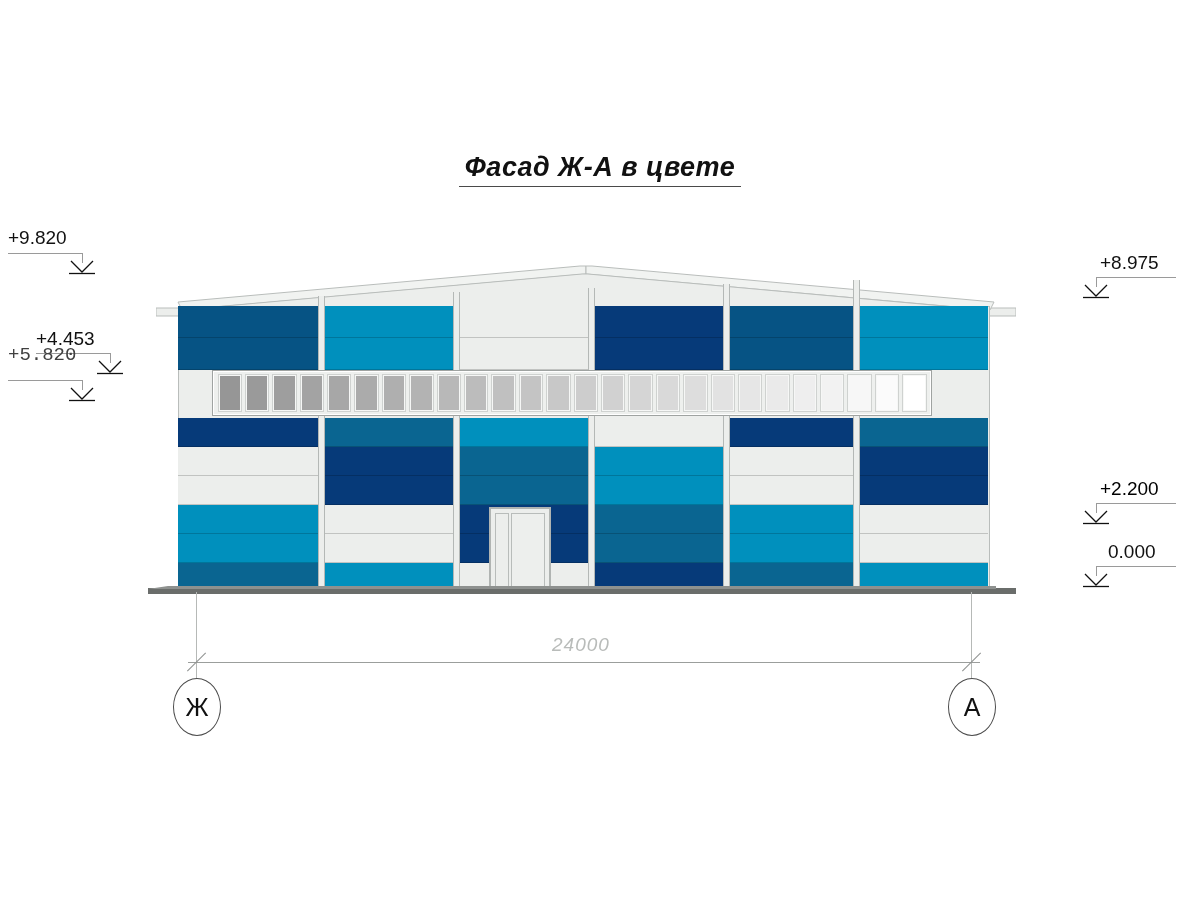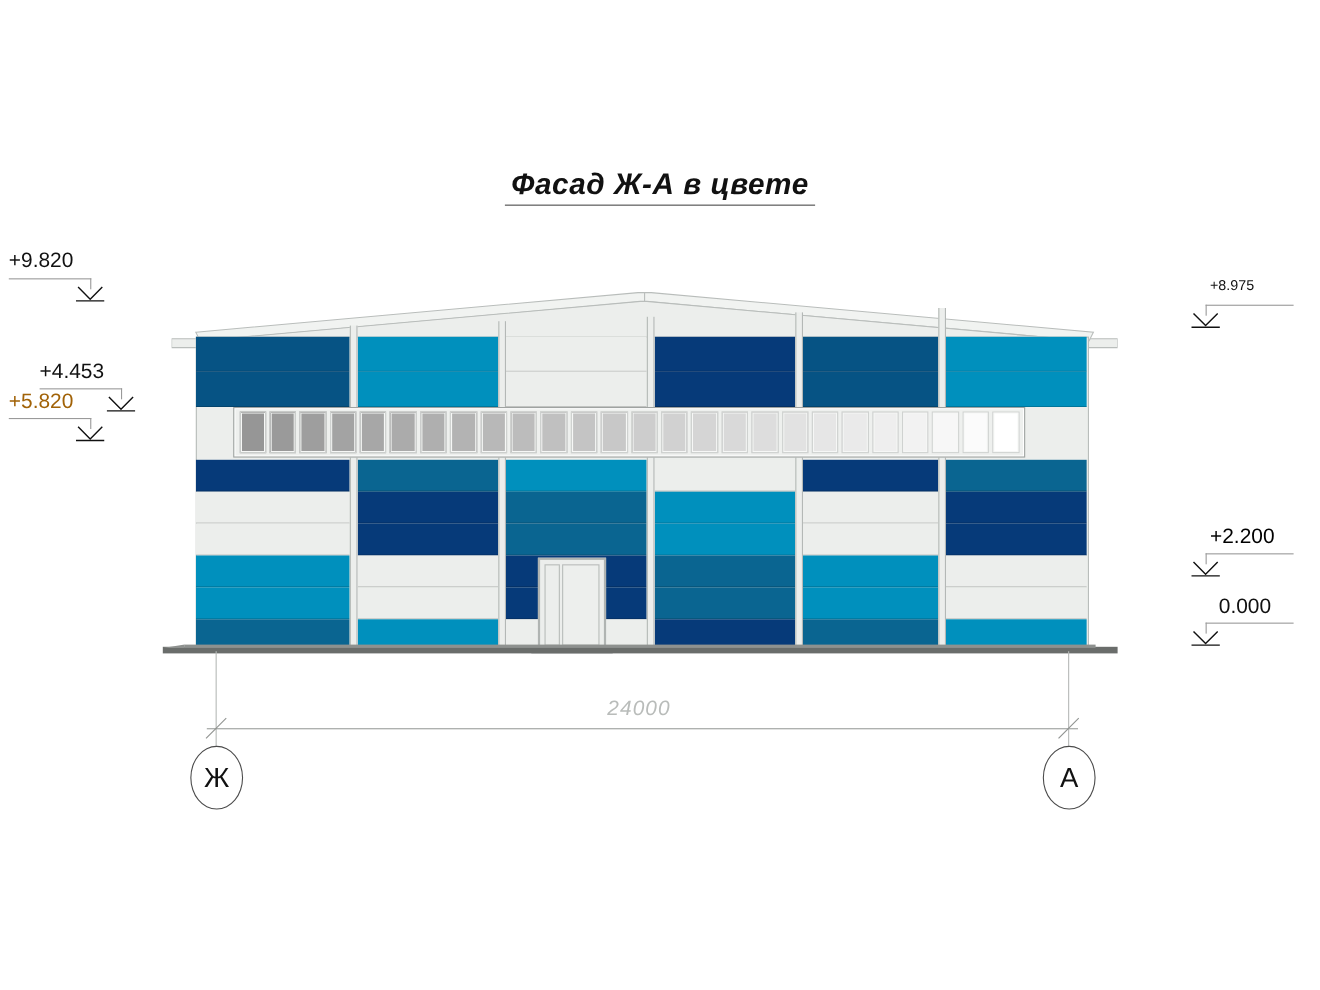--- a/index.html
+++ b/index.html
@@ -95,31 +95,31 @@
   <div style="position:absolute;left:36px;top:328px;font-size:19px;color:#111;">+4.453</div>
   <div style="position:absolute;left:36px;top:353px;width:75px;border-top:1.1px solid #9a9a9a;"></div>
   <div style="position:absolute;left:110px;top:353px;height:10px;border-left:1.1px solid #9a9a9a;"></div>
   <div class="arrow" style="left:97px;top:360px;">
     <svg width="26" height="15" viewBox="0 0 26 15">
         <path d="M2 1 L13 12 L24 1" fill="none" stroke="#111" stroke-width="1.3"></path>
         <line x1="0" y1="13.5" x2="26" y2="13.5" stroke="#111" stroke-width="1.3"></line>
       </svg>
   </div>
 
-  <div style="position:absolute;left:8px;top:355px;font-size:19px;color:#a16207;">+5.820</div>
+  <div style="position:absolute;left:8px;top:344px;font-size:19px;color:#404040;font-family:Liberation Mono, monospace;">+5.820</div>
   <div style="position:absolute;left:8px;top:380px;width:75px;border-top:1.1px solid #9a9a9a;"></div>
   <div style="position:absolute;left:82px;top:380px;height:10px;border-left:1.1px solid #9a9a9a;"></div>
   <div class="arrow" style="left:69px;top:387px;">
     <svg width="26" height="15" viewBox="0 0 26 15">
         <path d="M2 1 L13 12 L24 1" fill="none" stroke="#111" stroke-width="1.3"></path>
         <line x1="0" y1="13.5" x2="26" y2="13.5" stroke="#111" stroke-width="1.3"></line>
       </svg>
   </div>
 
-  <div style="position:absolute;left:1100px;top:252px;font-size:13px;color:#111;">+8.975</div>
+  <div style="position:absolute;left:1100px;top:252px;font-size:19px;color:#111;">+8.975</div>
   <div style="position:absolute;left:1096px;top:277px;width:80px;border-top:1.1px solid #9a9a9a;"></div>
   <div style="position:absolute;left:1096px;top:277px;height:10px;border-left:1.1px solid #9a9a9a;"></div>
   <div class="arrow" style="left:1083px;top:284px;">
     <svg width="26" height="15" viewBox="0 0 26 15">
         <path d="M2 1 L13 12 L24 1" fill="none" stroke="#111" stroke-width="1.3"></path>
         <line x1="0" y1="13.5" x2="26" y2="13.5" stroke="#111" stroke-width="1.3"></line>
       </svg>
   </div>
 
   <div style="position:absolute;left:1100px;top:478px;font-size:19px;color:#000000;">+2.200</div>

